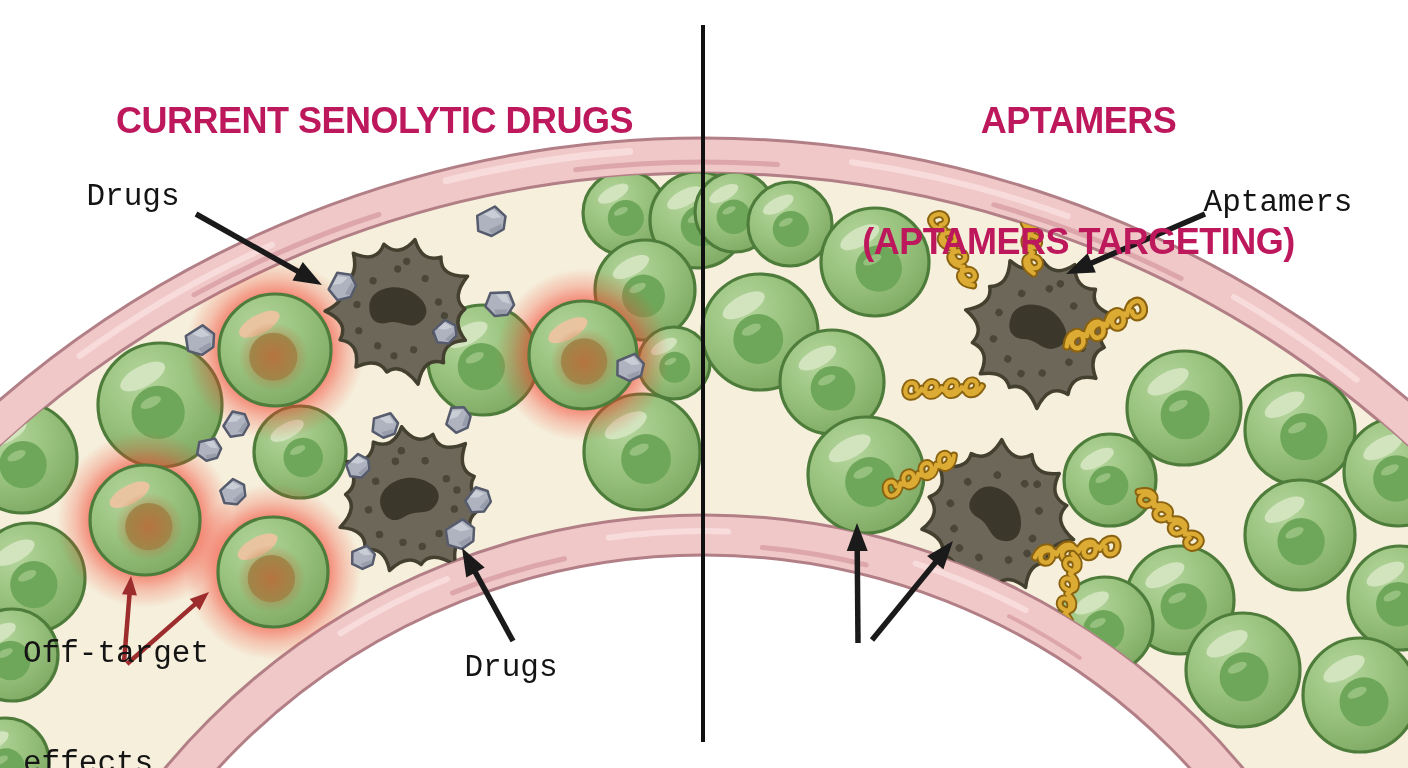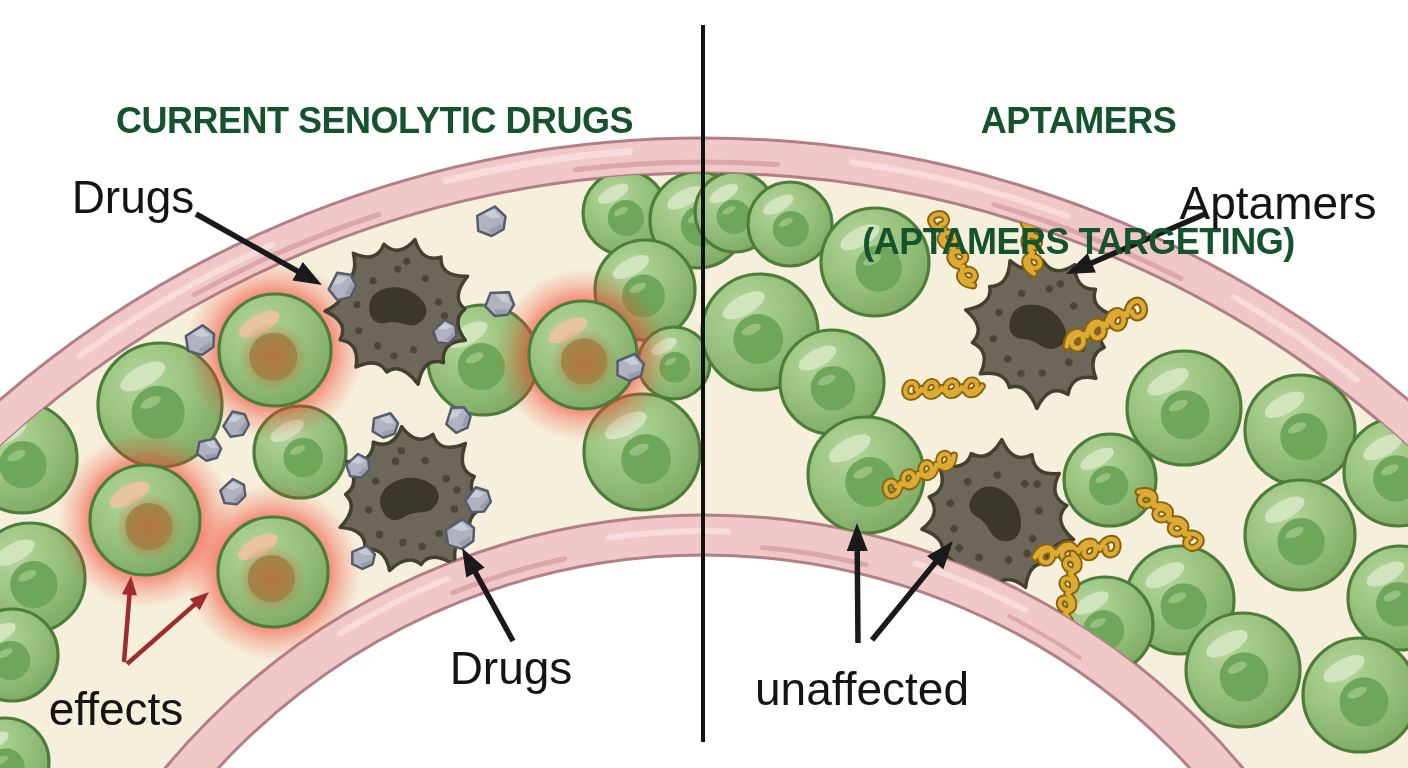--- a/index.html
+++ b/index.html
@@ -1,22 +1,22 @@
 <!DOCTYPE html>
 <html><head>
 <meta charset="utf-8">
 <style>
   html,body{margin:0;padding:0;background:#fff;}
   .stage{position:relative;width:1408px;height:768px;overflow:hidden;background:#fff;
          font-family:"Liberation Sans","DejaVu Sans",sans-serif;}
   .stage svg{position:absolute;left:0;top:0;}
   .title{position:absolute;top:20px;width:749px;text-align:center;font-size:36px;font-weight:700;
-         line-height:1.12;letter-spacing:-0.5px;color:#14532d;white-space:pre;}
-  .lbl{position:absolute;transform:translate(-50%,-50%);font-size:46px;color:#141414;
-       text-align:left;line-height:1.18;white-space:pre;}
+         line-height:1.12;letter-spacing:-0.5px;color:#be185d;white-space:pre;}
+  .lbl{position:absolute;transform:translate(-50%,-50%);font-size:31px;color:#141414;
+       text-align:left;line-height:1.18;white-space:pre;font-family:Liberation Mono, monospace;}
 </style>
 </head>
 <body>
 
 <div class="stage">
   <svg id="illustration" width="1408" height="768" viewBox="0 0 1408 768">
     <defs id="defs">
       <clipPath id="lumenClip">
         <path clip-rule="evenodd" d="M-338,1215 a1042,1042 0 1 0 2084,0 a1042,1042 0 1 0 -2084,0 Z
              M4,1215 a700,700 0 1 0 1400,0 a700,700 0 1 0 -1400,0 Z"></path>
@@ -475,18 +475,18 @@
   </div>
   <div class="title" style="left:704px;">
     <div>APTAMERS</div>
     <div>(APTAMERS TARGETING)</div>
   </div>
 
   <div class="lbl" style="left:133px;top:197px;">Drugs</div>
   <div class="lbl" style="left:1278px;top:203px;">Aptamers</div>
   <div class="lbl" style="left:511px;top:668px;">Drugs</div>
   <div class="lbl" style="left:116px;top:709px;">
+    <div>Off-target</div>
     <div>effects</div>
   </div>
   <div class="lbl" style="left:862px;top:689px;">
-    <div>unaffected</div>
   </div>
 </div>
 
 </body></html>

